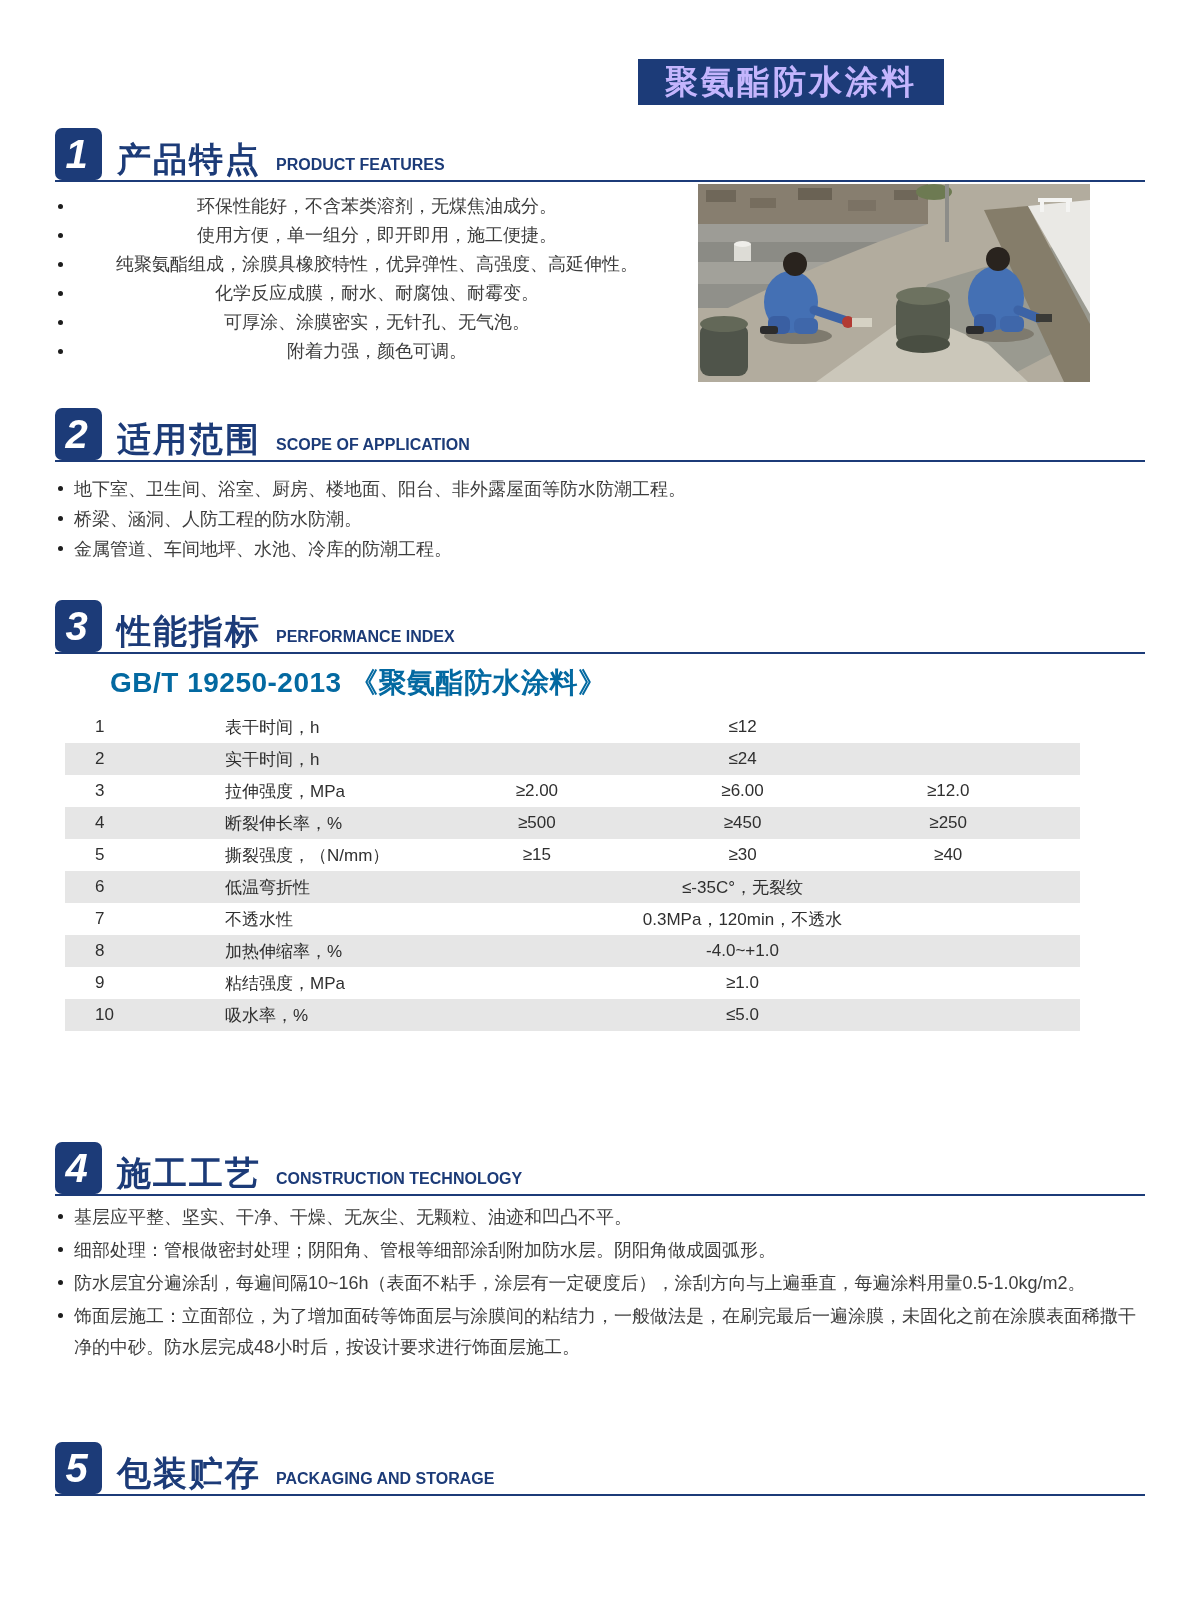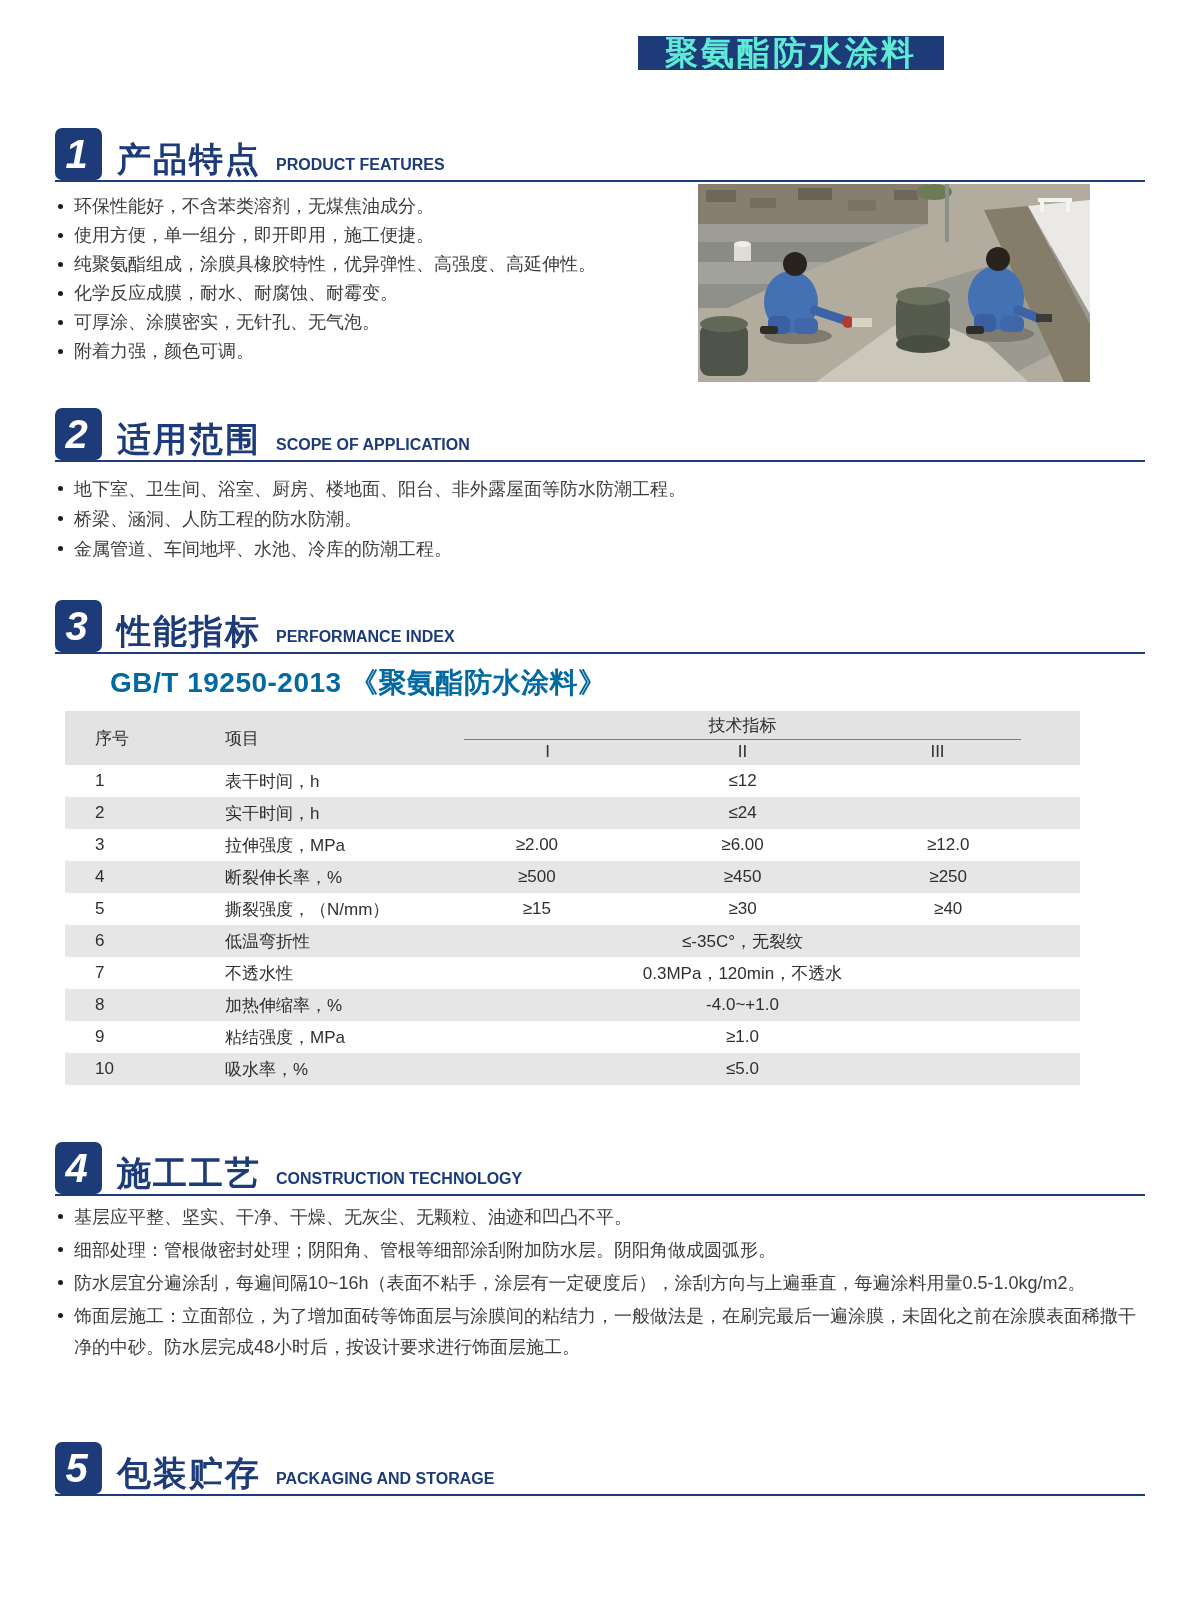--- a/index.html
+++ b/index.html
@@ -5,22 +5,22 @@
   html,body{margin:0;padding:0;background:#ffffff;}
   .page{
     position:relative;
     width:1200px;height:1600px;
     background:#ffffff;
     font-family:"Liberation Sans","DejaVu Sans",sans-serif;
     overflow:hidden;
   }
   
   .title-band{
-    position:absolute;left:638px;top:36px;width:306px;height:34px;
-    background:#1c3b78;color:#5eead4;
+    position:absolute;left:638px;top:59px;width:306px;height:46px;
+    background:#1c3b78;color:#c4b5fd;
     display:flex;align-items:center;justify-content:center;
     font-size:33px;font-weight:700;letter-spacing:3px;
   }
   
   .section{position:absolute;left:55px;width:1090px;}
   .sec-header{
     display:flex;align-items:flex-end;gap:15px;
     border-bottom:2px solid #1c3b78;
     height:56px;
   }
@@ -43,21 +43,21 @@
   
   .bullets{margin:0;padding:0;list-style:none;color:#3d3d3d;font-size:18px;}
   .bullets li{position:relative;padding-left:19px;}
   .bullets li::before{
     content:"";position:absolute;left:3px;top:12px;
     width:5px;height:5px;border-radius:50%;background:#1d1d1d;
   }
   .b1 li{line-height:29px;}
   .b2 li{line-height:30px;}
   .b4 li{line-height:31px;margin-bottom:2px;}
-  .mt10{margin-top:10px;}
+  .mt10{margin-top:10px;text-align:center;}
   .mt12{margin-top:12px;}
   .mt14{margin-top:6px;}
   .w620{width:625px;}
   
   .photo{
     position:absolute;left:698px;top:184px;width:392px;height:198px;
     overflow:hidden;
   }
   .photo svg{display:block;}
   
@@ -181,33 +181,20 @@
 
   <div class="section" style="top:596px;">
     <div class="sec-header">
       <div class="sec-num">3</div>
       <div class="sec-cn">性能指标</div>
       <div class="sec-en">PERFORMANCE INDEX</div>
     </div>
     <div class="std-line">GB/T 19250-2013 《聚氨酯防水涂料》</div>
 
     <div class="ptable">
-      <div class="t-head">
-        <div class="t-no">序号</div>
-        <div class="t-item">项目</div>
-        <div class="t-tech">
-          <div class="t-tech-title">技术指标</div>
-          <div class="t-tech-line"></div>
-          <div class="t-tech-cols">
-            <span>I</span>
-            <span>II</span>
-            <span>III</span>
-          </div>
-        </div>
-      </div>
 
       <div class="t-body">
         <div class="t-row">
           <div class="t-no">1</div>
           <div class="t-item">表干时间，h</div>
           <div class="t-span">≤12</div>
         </div>
         <div class="t-row">
           <div class="t-no">2</div>
           <div class="t-item">实干时间，h</div>

